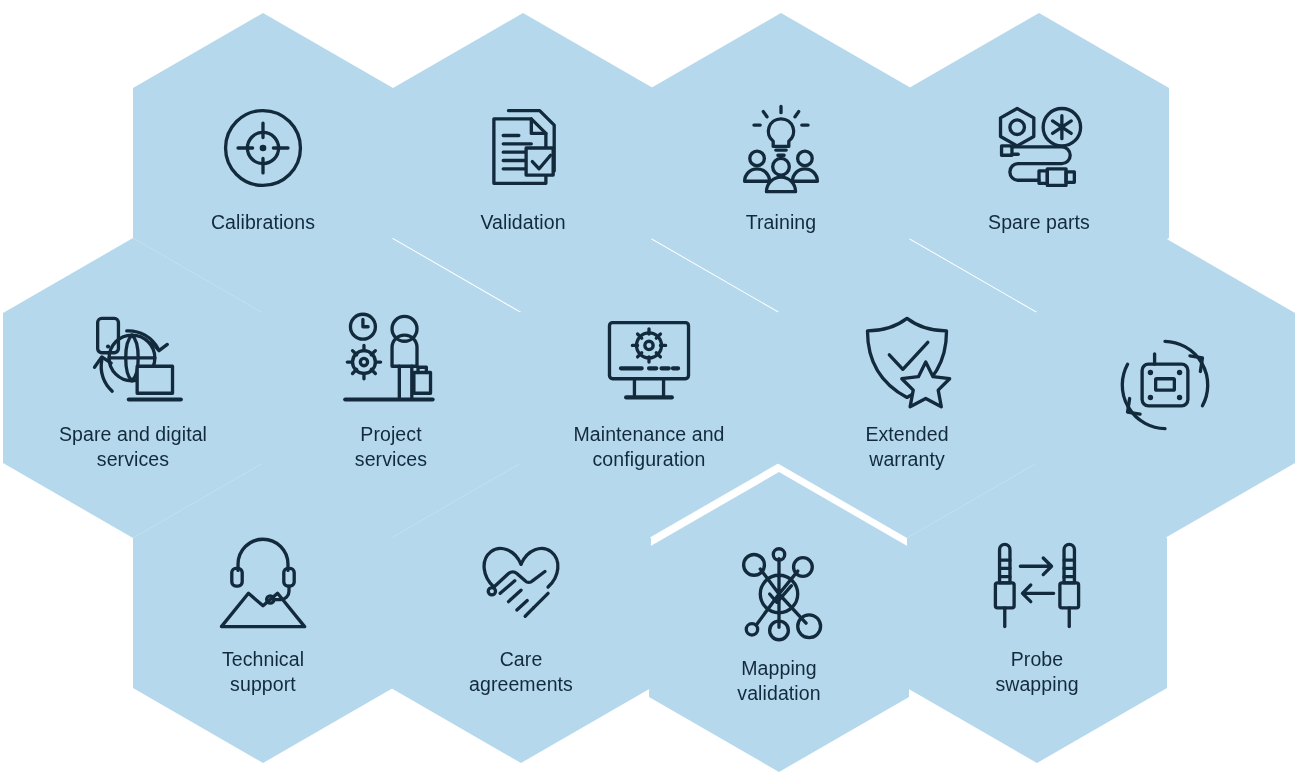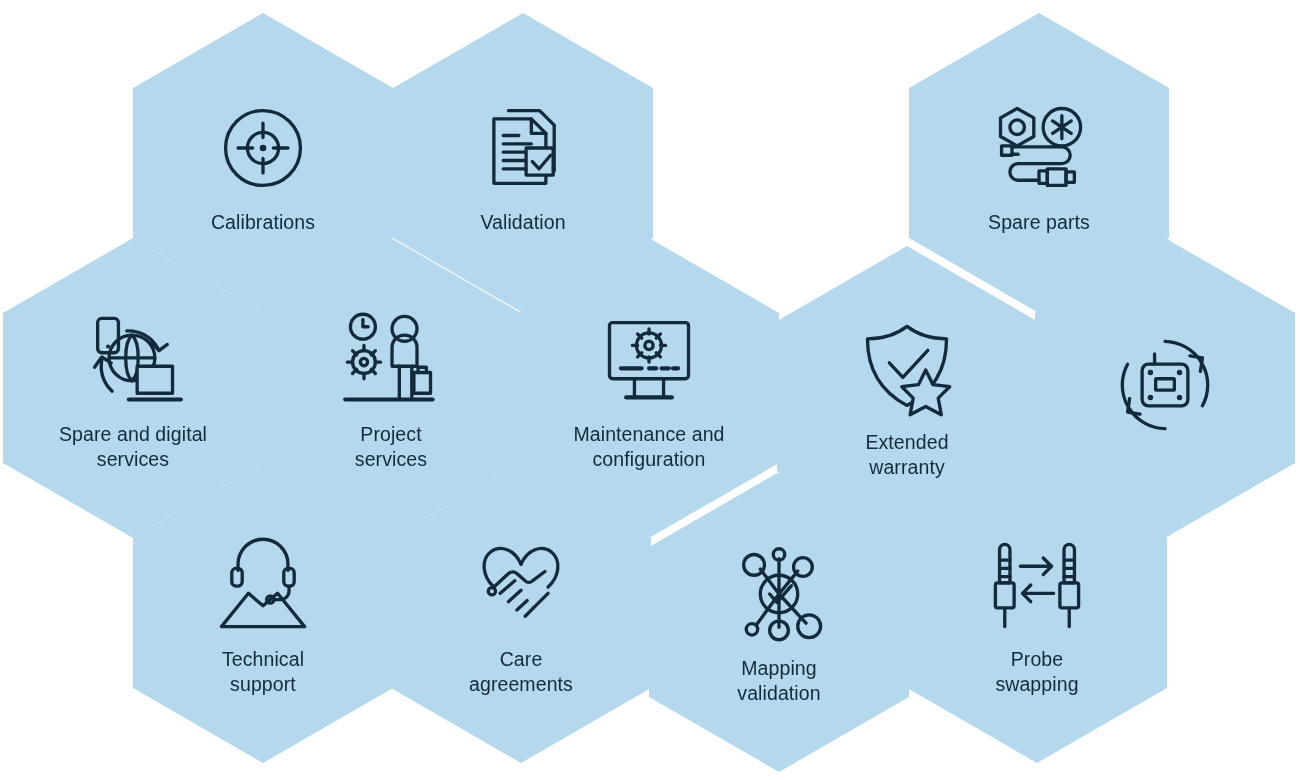--- a/index.html
+++ b/index.html
@@ -81,20 +81,38 @@
           <path d="M58 22 V36 H72"></path>
           <path d="M31 38 H46 M31 46 H58 M31 54 H58 M31 62 H58 M31 70 H58"></path>
           <path d="M53 50 H79 V76 H53 Z" fill="#b5d8ec"></path>
           <path d="M59 63 l6.5 7 11-13"></path>
         </svg>
       </div>
       <div class="hex-label">Validation</div>
     </div>
   </div>
 
+  <div class="hex" style="left:651px; top:13px;">
+    <div class="hex-inner">
+      <div class="hex-icon">
+        <svg viewBox="0 0 100 100" fill="none" stroke="#132a3c" stroke-width="3.2" stroke-linecap="round" stroke-linejoin="round">
+          <path d="M50 10 V16 M33 15 l3.5 5 M67 15 l-3.5 5 M24 28 h6 M76 28 h-6"></path>
+          <path d="M50 22 a12 12 0 0 1 7.5 21.5 v5 h-15 v-5 A12 12 0 0 1 50 22 z"></path>
+          <path d="M45 52 h10 M47 57 h6"></path>
+          <circle cx="27" cy="60" r="7"></circle>
+          <path d="M15 82 a12 12 0 0 1 24 0 z"></path>
+          <circle cx="73" cy="60" r="7"></circle>
+          <path d="M61 82 a12 12 0 0 1 24 0 z"></path>
+          <circle cx="50" cy="68" r="8"></circle>
+          <path d="M36 92 a14 14 0 0 1 28 0 z"></path>
+        </svg>
+      </div>
+      <div class="hex-label">Training</div>
+    </div>
+  </div>
 
   <div class="hex" style="left:909px; top:13px;justify-content:center;">
     <div class="hex-inner">
       <div class="hex-icon">
         <svg viewBox="0 0 100 100" fill="none" stroke="#132a3c" stroke-width="3.2" stroke-linecap="round" stroke-linejoin="round">
           <path d="M29 12 L45 21 V39 L29 48 L13 39 V21 Z"></path>
           <circle cx="29" cy="30" r="7"></circle>
           <circle cx="72" cy="30" r="18"></circle>
           <path d="M72 19 V41 M63 24 l18 12 M81 24 l-18 12"></path>
           <path d="M14 48 h10 v9 h-10 z"></path>
@@ -164,21 +182,21 @@
           <path d="M23 58 h20 M50 58 h7 M62 58 h7 M73 58 h5" stroke-width="4"></path>
           <path d="M36 68 v16 M64 68 v16"></path>
           <path d="M28 86 h44" stroke-width="4"></path>
         </svg>
       </div>
       <div class="hex-label">Maintenance and
 configuration</div>
     </div>
   </div>
 
-  <div class="hex" style="left:777px; top:246px;">
+  <div class="hex" style="left:777px; top:238px;">
     <div class="hex-inner">
       <div class="hex-icon">
         <svg viewBox="0 0 100 100" fill="none" stroke="#132a3c" stroke-width="3.2" stroke-linecap="round" stroke-linejoin="round">
           <path d="M50 10 C63 20 78 22 88 22 C88 46 80 70 50 86 C20 70 12 46 12 22 C22 22 37 20 50 10 Z"></path>
           <path d="M33 45 l13 14 24 -26"></path>
           <path d="M68 52 l7 14 16 2 -11 11 3 16 -15 -8 -15 8 3 -16 -11 -11 16 -2 z" fill="#b5d8ec"></path>
         </svg>
       </div>
       <div class="hex-label">Extended
 warranty</div>

